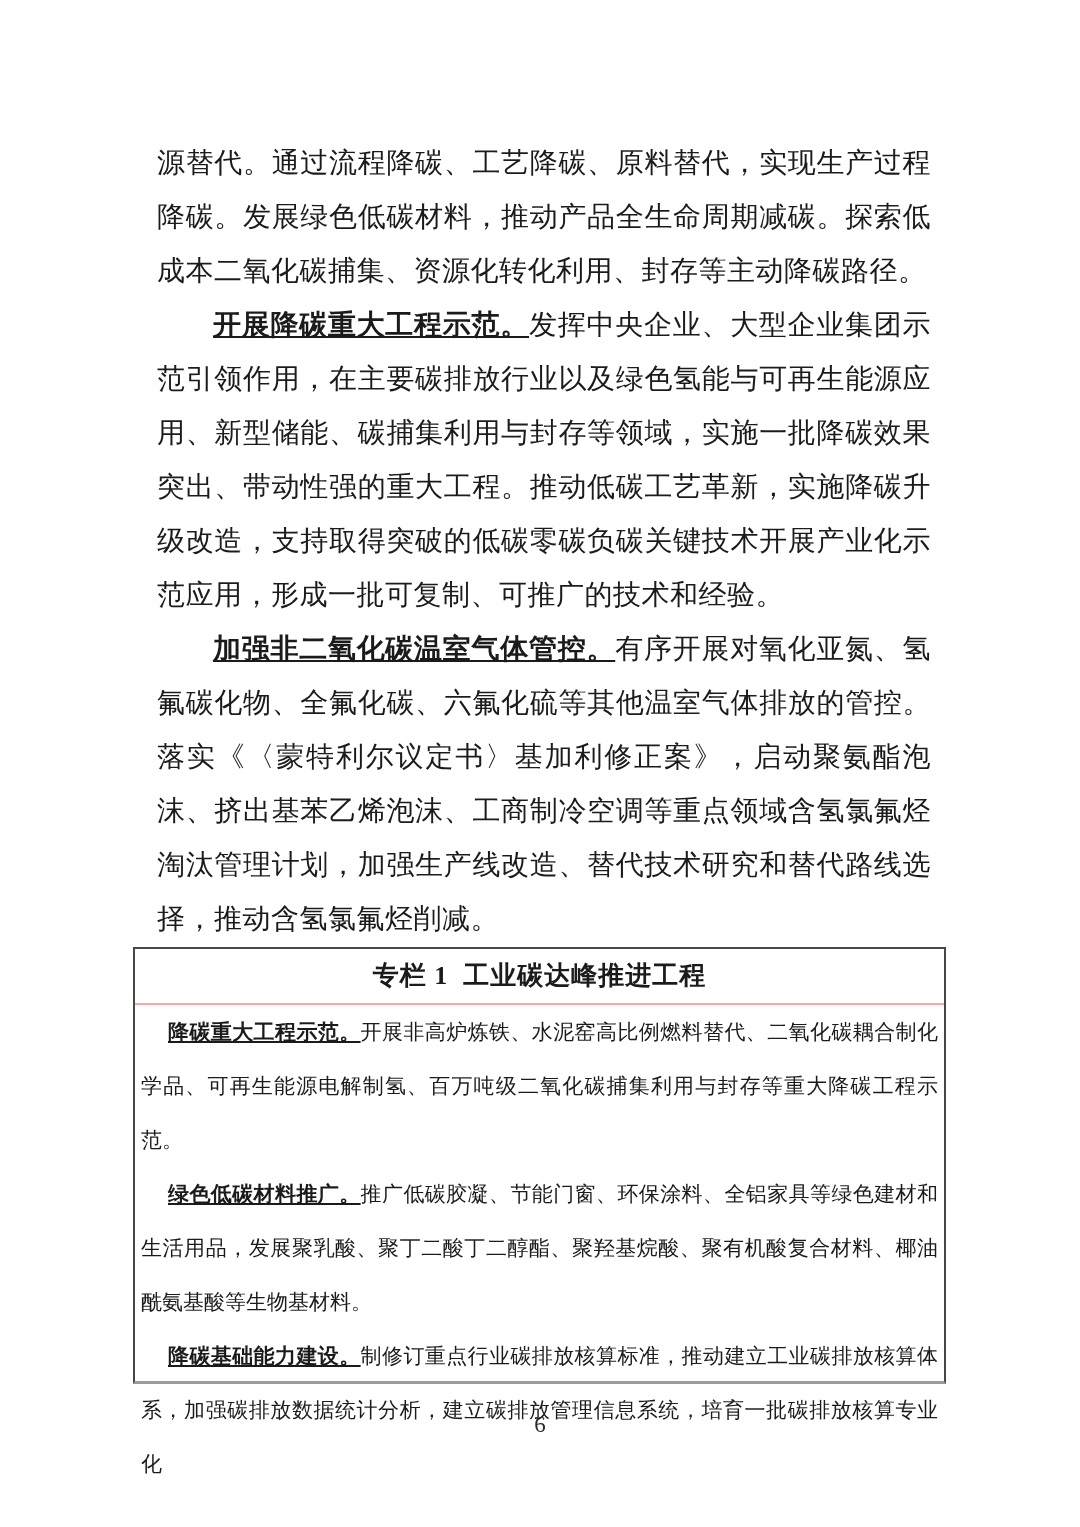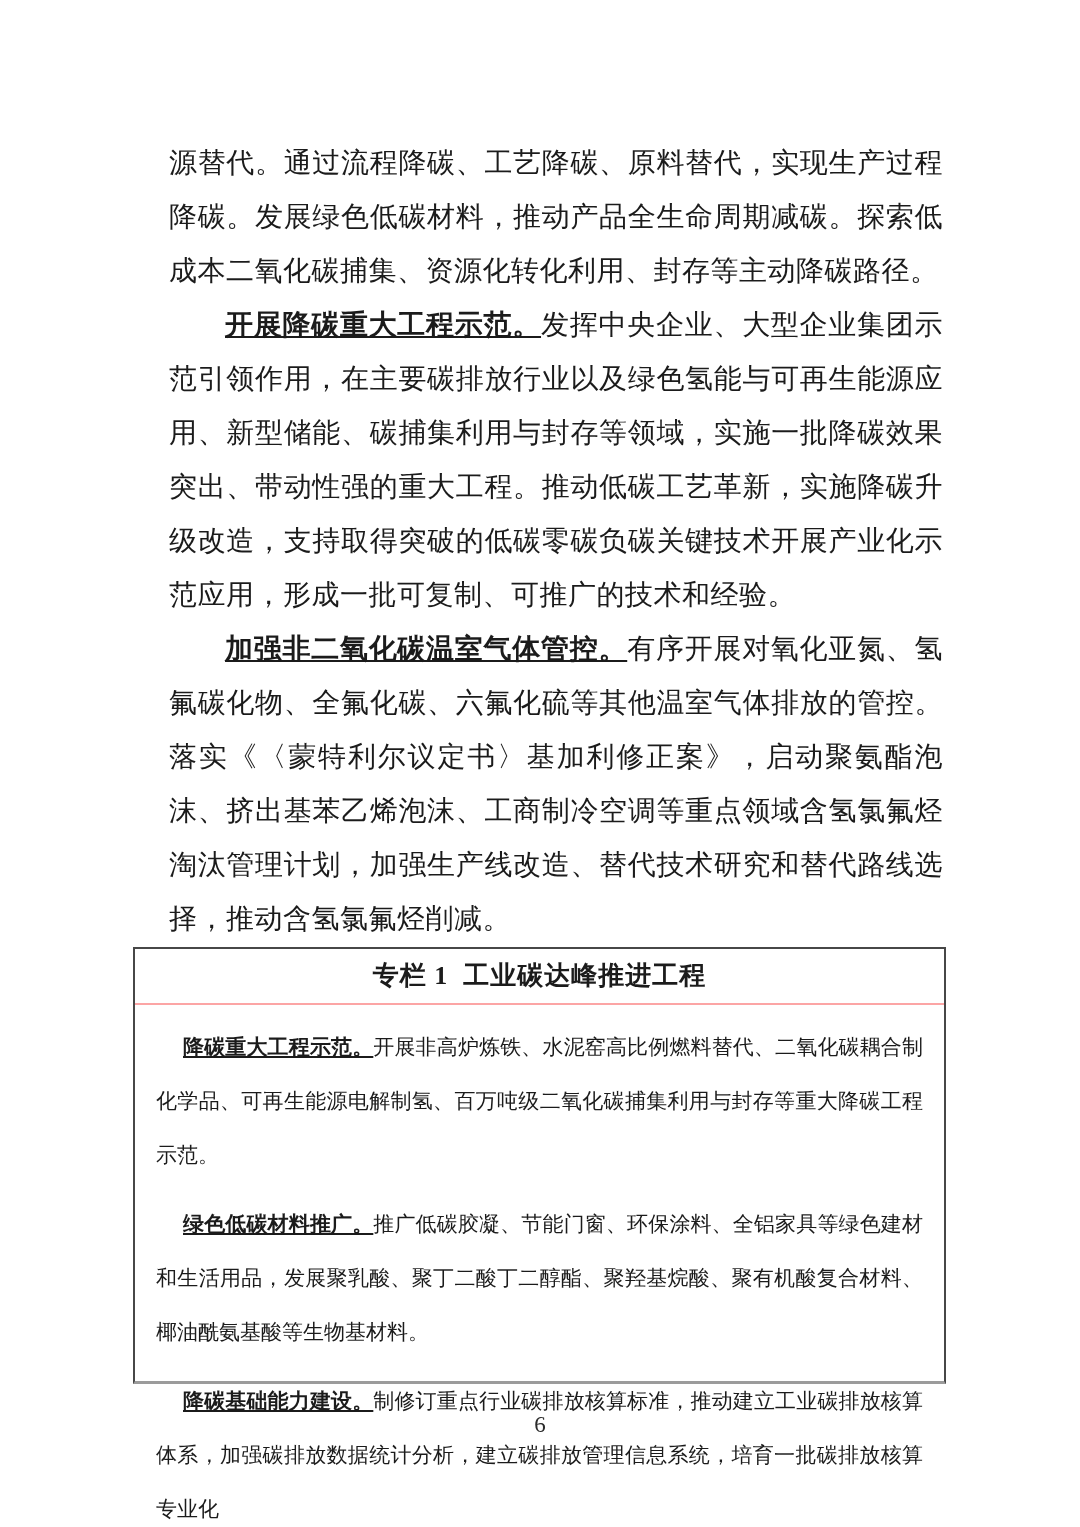--- a/index.html
+++ b/index.html
@@ -16,21 +16,21 @@
     color: #1b1b1b;
   }
   .page {
     position: absolute;
     inset: 0;
     background: #ffffff;
   }
   
   .main-text {
     position: absolute;
-    left: 169px;
+    left: 157px;
     top: 136px;
     width: 774px;
   }
   .para {
     margin: 0;
     font-size: 28px;
     line-height: 54px;
     text-align: justify;
     text-justify: inter-character;
     letter-spacing: 0.5px;
@@ -56,21 +56,21 @@
     text-align: center;
     font-size: 26px;
     font-weight: 700;
     white-space: pre;
     letter-spacing: 1px;
   }
   .box-body {
     padding: 0 6px;
   }
   .box-para {
-    margin: 15px;
+    margin: 0;
     font-size: 21px;
     line-height: 54px;
     text-align: justify;
     text-justify: inter-character;
     text-indent: 27px;
   }
   .box-para .lead { font-weight: 700; }
   
   .page-number {
     position: absolute;

